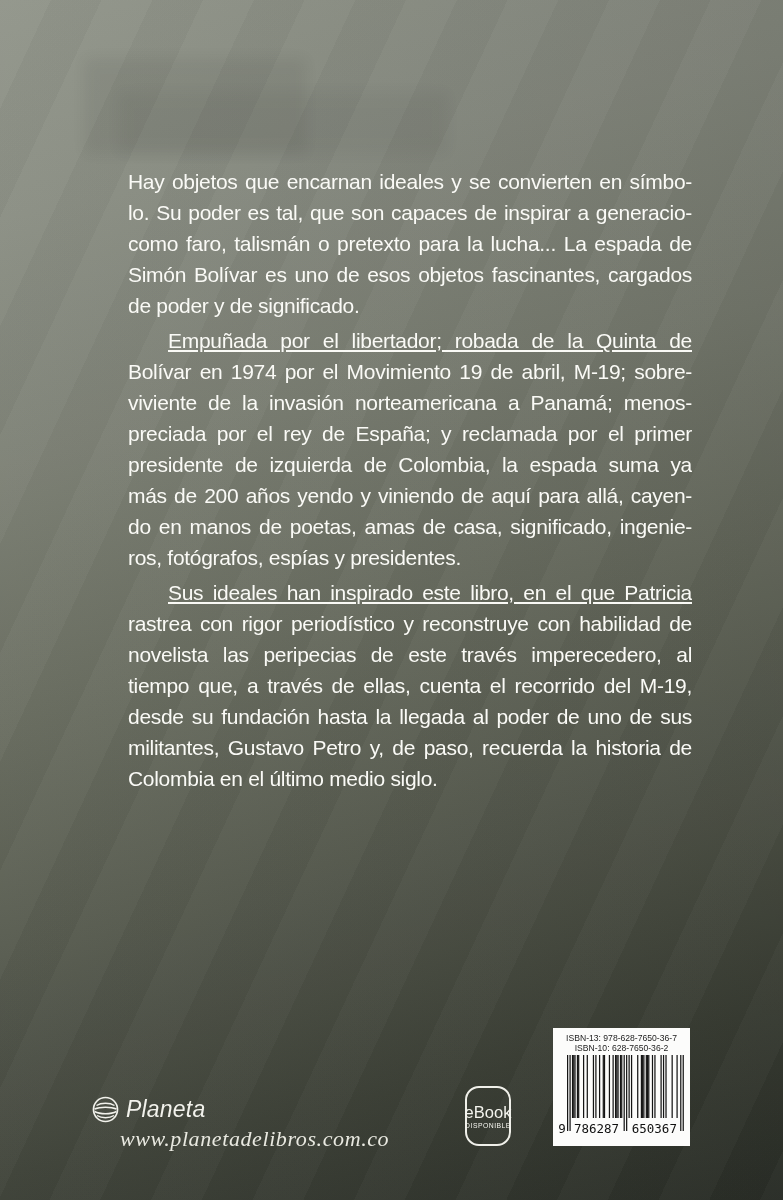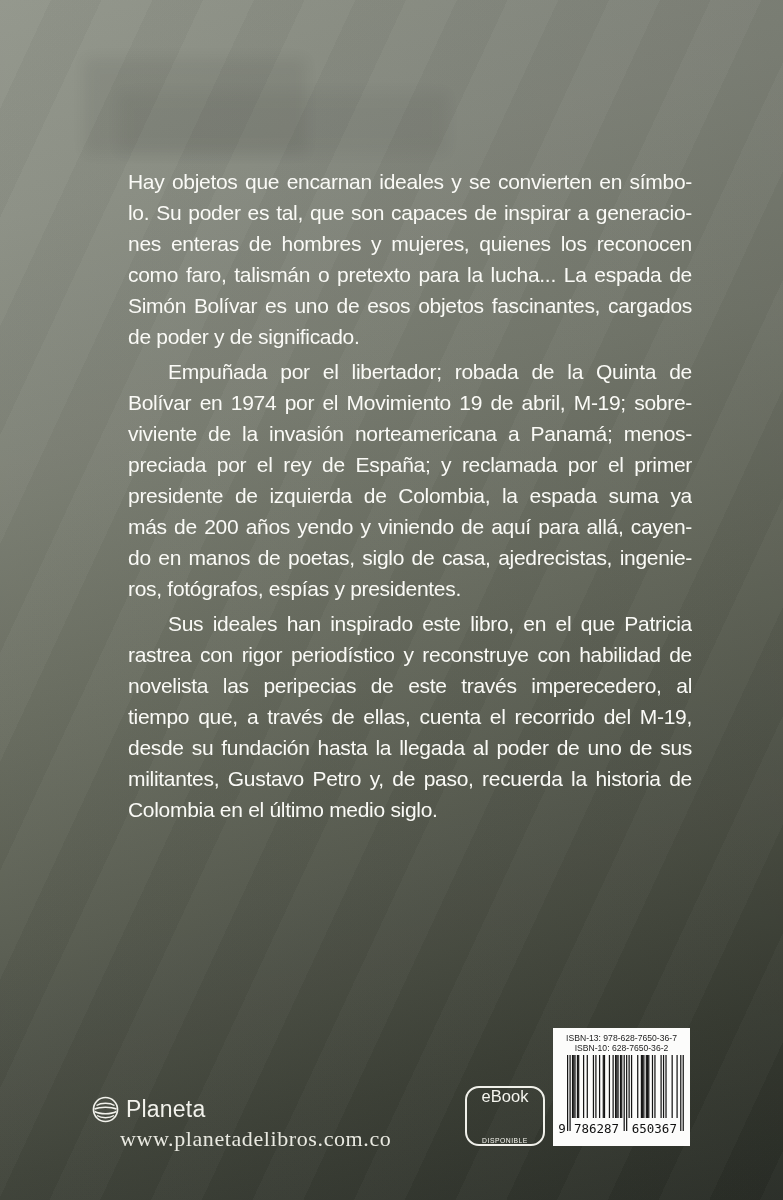--- a/index.html
+++ b/index.html
@@ -18,36 +18,36 @@
   .ghost-b{left:118px;top:92px;width:330px;height:62px;opacity:0.035;}
 
   
   .synopsis{
     position:absolute;left:92px;top:166px;width:600px;
     color:#fafaf6;font-size:21px;line-height:31px;letter-spacing:-0.3px;
   }
   .para+.para{margin-top:4px;}
   .line{height:31px;overflow:hidden;text-align:justify;text-align-last:justify;margin-left:36px;}
   .line.end{text-align-last:left;}
-  .line.indent{text-indent:40px;}
+  .line.indent{text-indent:40px;text-decoration:underline;}
 
   
-  .publisher{position:absolute;left:92px;top:1096px;color:#f2f2ec;}
+  .publisher{position:absolute;left:92px;top:1096px;color:#f2f2ec;font-style:italic;}
   .publisher-row{display:flex;align-items:center;gap:7px;}
   .publisher-name{font-size:23px;letter-spacing:0.2px;}
   .publisher-url{
     font-family:"Liberation Serif",serif;font-size:22px;letter-spacing:0.6px;
     color:#e9e9e1;margin-top:3px;margin-left:28px;
   }
 
   
   .ebook{
-    position:absolute;left:465px;top:1086px;width:80px;height:60px;
+    position:absolute;left:465px;top:1086px;width:46px;height:60px;
     border:2.5px solid #f0f0ea;border-radius:14px;box-sizing:border-box;
-    display:flex;flex-direction:column;align-items:center;justify-content:space-between;
+    display:flex;flex-direction:column;align-items:center;justify-content:center;
     color:#f4f4ee;
   }
   .ebook-title{font-size:16.5px;line-height:17px;}
   .ebook-sub{font-size:6.8px;letter-spacing:0.5px;margin-top:1px;}
 
   
   .barcode-box{
     position:absolute;left:553px;top:1028px;width:137px;height:118px;
     background:#fcfcfb;box-sizing:border-box;padding:5px 5px 2px 5px;
     display:flex;flex-direction:column;align-items:center;
@@ -63,33 +63,32 @@
 
 <div class="cover">
 
   <div class="ghost ghost-a"></div>
   <div class="ghost ghost-b"></div>
 
   <div class="synopsis">
     <div class="para">
       <div class="line">Hay objetos que encarnan ideales y se convierten en símbo-</div>
       <div class="line">lo. Su poder es tal, que son capaces de inspirar a generacio-</div>
-      <div class="line">nes enteras de hombres y mujeres, quienes los reconocen</div>
       <div class="line">como faro, talismán o pretexto para la lucha... La espada de</div>
       <div class="line">Simón Bolívar es uno de esos objetos fascinantes, cargados</div>
       <div class="line end">de poder y de significado.</div>
     </div>
     <div class="para">
       <div class="line indent">Empuñada por el libertador; robada de la Quinta de</div>
       <div class="line">Bolívar en 1974 por el Movimiento 19 de abril, M-19; sobre-</div>
       <div class="line">viviente de la invasión norteamericana a Panamá; menos-</div>
       <div class="line">preciada por el rey de España; y reclamada por el primer</div>
       <div class="line">presidente de izquierda de Colombia, la espada suma ya</div>
       <div class="line">más de 200 años yendo y viniendo de aquí para allá, cayen-</div>
-      <div class="line">do en manos de poetas, siglo de casa, ajedrecistas, ingenie-</div>
+      <div class="line">do en manos de poetas, amas de casa, significado, ingenie-</div>
       <div class="line end">ros, fotógrafos, espías y presidentes.</div>
     </div>
     <div class="para">
       <div class="line indent">Sus ideales han inspirado este libro, en el que Patricia Lara</div>
       <div class="line">rastrea con rigor periodístico y reconstruye con habilidad de</div>
       <div class="line">novelista las peripecias de este través imperecedero, al</div>
       <div class="line">tiempo que, a través de ellas, cuenta el recorrido del M-19,</div>
       <div class="line">desde su fundación hasta la llegada al poder de uno de sus</div>
       <div class="line">militantes, Gustavo Petro y, de paso, recuerda la historia de</div>
       <div class="line end">Colombia en el último medio siglo.</div>

